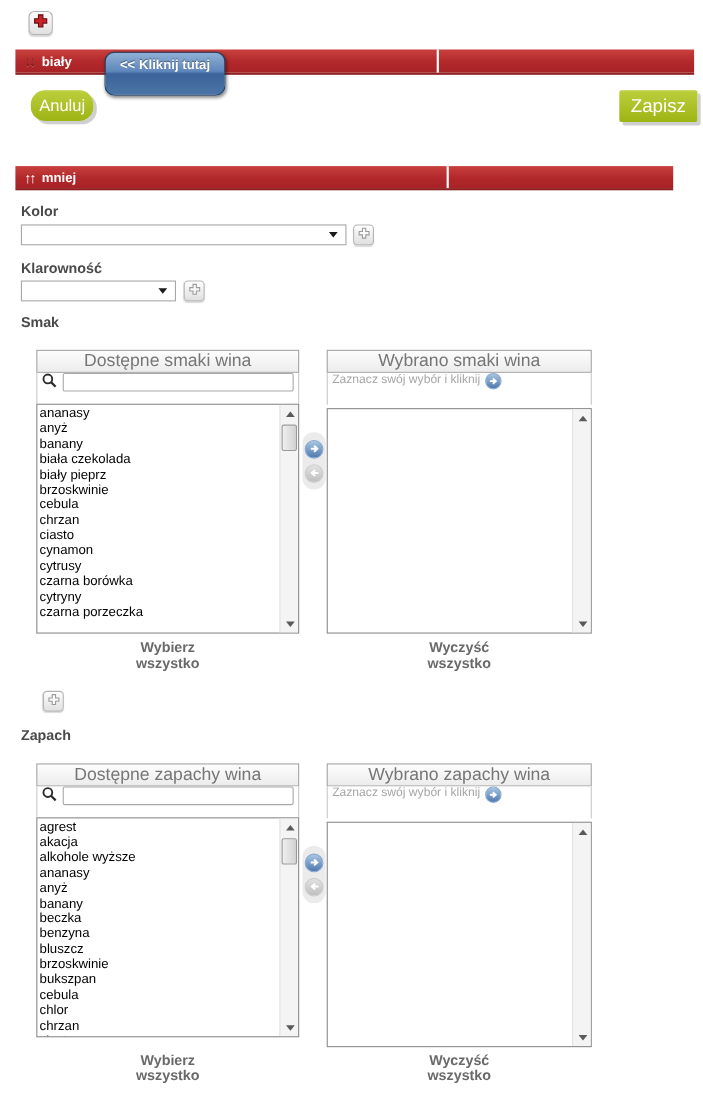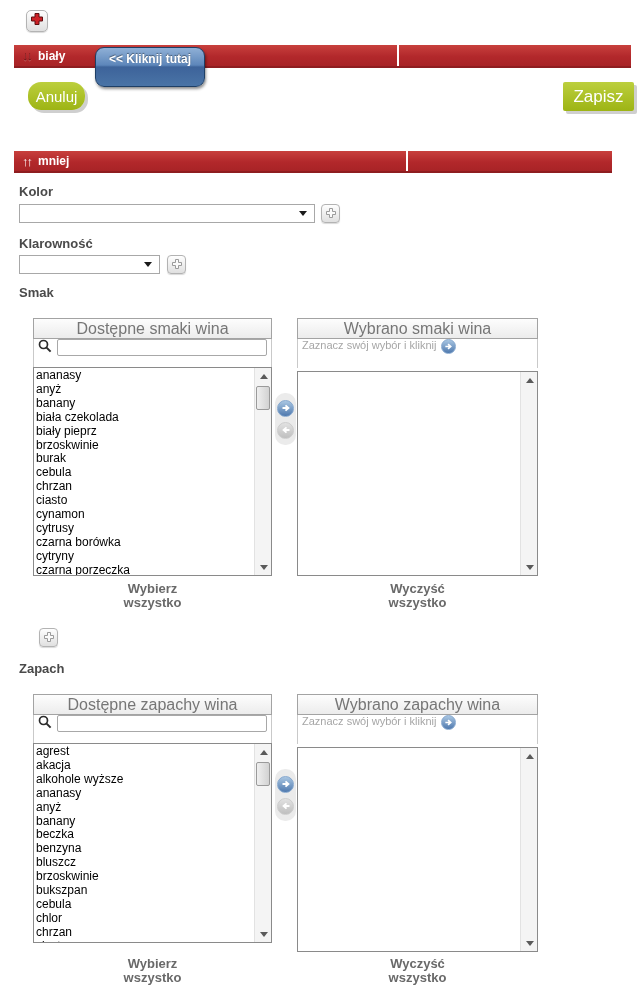--- a/index.html
+++ b/index.html
@@ -143,21 +143,20 @@
     <input class="search-input" type="text" value="" style="">
   </div>
   <div class="list-box" style="left:33px; top:367px; width:239px; height:209px;">
     <div class="list-scroll">
         <div class="list-item">ananasy</div>
         <div class="list-item">anyż</div>
         <div class="list-item">banany</div>
         <div class="list-item">biała czekolada</div>
         <div class="list-item">biały pieprz</div>
         <div class="list-item">brzoskwinie</div>
-        <div class="list-item">burak</div>
         <div class="list-item">cebula</div>
         <div class="list-item">chrzan</div>
         <div class="list-item">ciasto</div>
         <div class="list-item">cynamon</div>
         <div class="list-item">cytrusy</div>
         <div class="list-item">czarna borówka</div>
         <div class="list-item">cytryny</div>
         <div class="list-item">czarna porzeczka</div>
       </div>
     <div class="sb">

